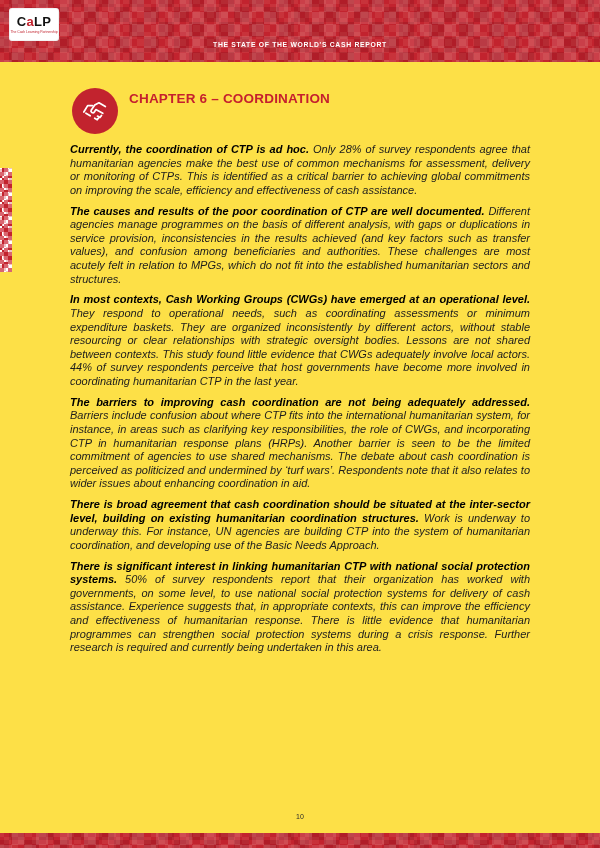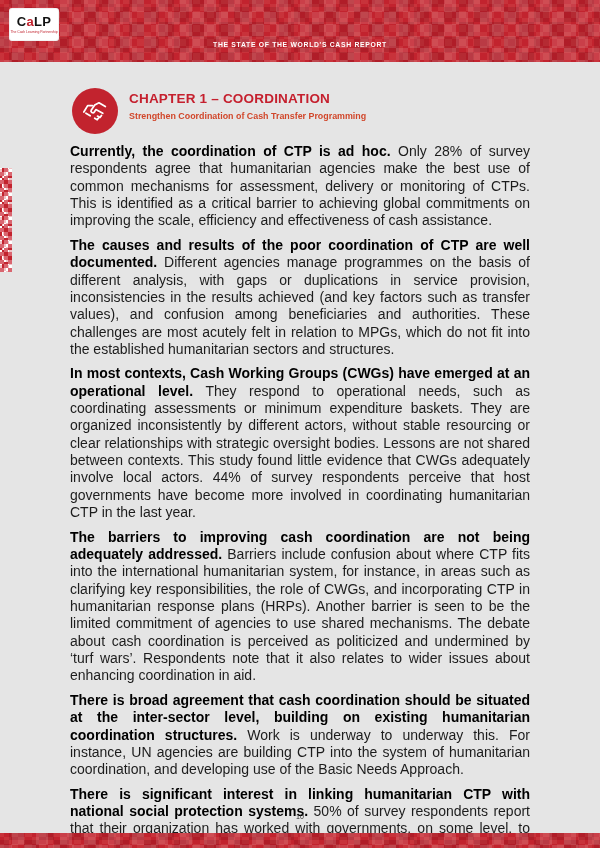--- a/index.html
+++ b/index.html
@@ -1,18 +1,18 @@
 <!DOCTYPE html>
 <html style="--band-red: #c2232e; --chapter-title-red: #c5202e; --objective-red: #d1472b;"><head>
 <meta charset="utf-8">
 <style>
   html,body { margin:0; padding:0; background:#ffffff; }
   .page {
     position:relative; width:600px; height:848px; margin:0 auto;
-    background:#e5e5e5; overflow:hidden;
+    background:#fde047; overflow:hidden;
     font-family:"Liberation Sans", sans-serif;
     -webkit-font-smoothing:antialiased;
   }
 
   
   .mosaic {
     background-color:var(--band-red,#c2232e);
     background-image:
       repeating-conic-gradient(rgba(255,255,255,0.13) 0% 25%, rgba(255,255,255,0) 0% 50%),
       repeating-conic-gradient(rgba(80,0,8,0.16) 0% 25%, rgba(0,0,0,0) 0% 50%),
@@ -66,22 +66,22 @@
     margin:0 0 4px 0; font-size:13.5px; font-weight:600; letter-spacing:0.2px;
     color:var(--chapter-title-red,#c5202e);
   }
   .objective-label, .objective-title {
     color:var(--objective-red,#d1472b); font-weight:bold;
     font-size:8.9px; line-height:1.4;
   }
 
   .paragraphs { }
   .para {
-    margin:0 0 7px 0; font-size:14px; line-height:1.24;
-    color:#1c1c1c; text-align:justify;
+    margin:0 0 7px 0; font-size:11px; line-height:1.24;
+    color:#1c1c1c; text-align:justify;font-style:italic;
   }
   .para .lead { font-weight:bold; color:#000000; }
 
   
   .page-number {
     position:absolute; bottom:28px; left:0; right:0; text-align:center;
     font-size:7px; color:#2a2a2a;
   }
 </style>
 </head>
@@ -107,22 +107,21 @@
           <g fill="none" stroke="#ffffff" stroke-width="3" stroke-linecap="round" stroke-linejoin="round">
             <path d="M5 21 L14 12 L22 14"></path>
             <path d="M43 21 L34 12 L26 14 L18 21 a3.2 3.2 0 0 0 4.5 4.5 L26 22 L36 31"></path>
             <path d="M33 34 l-3.5 3 -3.5 -3.5"></path>
             <path d="M27 37 l-3 2.5 -3.5 -3.5"></path>
             <path d="M8 24 l6 6"></path>
           </g>
         </svg>
       </div>
       <div class="chapter-titles">
-        <h1 class="chapter-title">CHAPTER 1 – COORDINATION</h1>
-        <div class="objective-title">Strengthen Coordination of Cash Transfer Programming</div>
+        <h1 class="chapter-title">CHAPTER 6 – COORDINATION</h1>
       </div>
     </div>
 
     <div class="paragraphs">
       <p class="para"><span class="lead">Currently, the coordination of CTP is ad hoc.</span><span> Only 28% of survey respondents agree that humanitarian agencies make the best use of common mechanisms for assessment, delivery or monitoring of CTPs. This is identified as a critical barrier to achieving global commitments on improving the scale, efficiency and effectiveness of cash assistance.</span></p>
       <p class="para"><span class="lead">The causes and results of the poor coordination of CTP are well documented.</span><span> Different agencies manage programmes on the basis of different analysis, with gaps or duplications in service provision, inconsistencies in the results achieved (and key factors such as transfer values), and confusion among beneficiaries and authorities. These challenges are most acutely felt in relation to MPGs, which do not fit into the established humanitarian sectors and structures.</span></p>
       <p class="para"><span class="lead">In most contexts, Cash Working Groups (CWGs) have emerged at an operational level.</span><span> They respond to operational needs, such as coordinating assessments or minimum expenditure baskets. They are organized inconsistently by different actors, without stable resourcing or clear relationships with strategic oversight bodies. Lessons are not shared between contexts. This study found little evidence that CWGs adequately involve local actors. 44% of survey respondents perceive that host governments have become more involved in coordinating humanitarian CTP in the last year.</span></p>
       <p class="para"><span class="lead">The barriers to improving cash coordination are not being adequately addressed.</span><span> Barriers include confusion about where CTP fits into the international humanitarian system, for instance, in areas such as clarifying key responsibilities, the role of CWGs, and incorporating CTP in humanitarian response plans (HRPs). Another barrier is seen to be the limited commitment of agencies to use shared mechanisms. The debate about cash coordination is perceived as politicized and undermined by ‘turf wars’. Respondents note that it also relates to wider issues about enhancing coordination in aid.</span></p>
       <p class="para"><span class="lead">There is broad agreement that cash coordination should be situated at the inter-sector level, building on existing humanitarian coordination structures.</span><span> Work is underway to underway this. For instance, UN agencies are building CTP into the system of humanitarian coordination, and developing use of the Basic Needs Approach.</span></p>
       <p class="para"><span class="lead">There is significant interest in linking humanitarian CTP with national social protection systems.</span><span> 50% of survey respondents report that their organization has worked with governments, on some level, to use national social protection systems for delivery of cash assistance. Experience suggests that, in appropriate contexts, this can improve the efficiency and effectiveness of humanitarian response. There is little evidence that humanitarian programmes can strengthen social protection systems during a crisis response. Further research is required and currently being undertaken in this area.</span></p>

